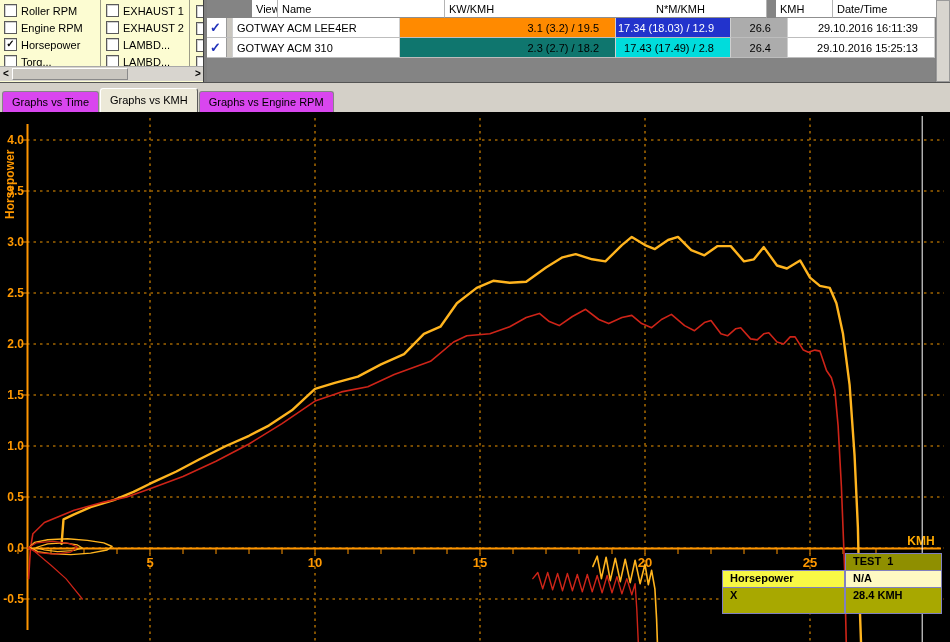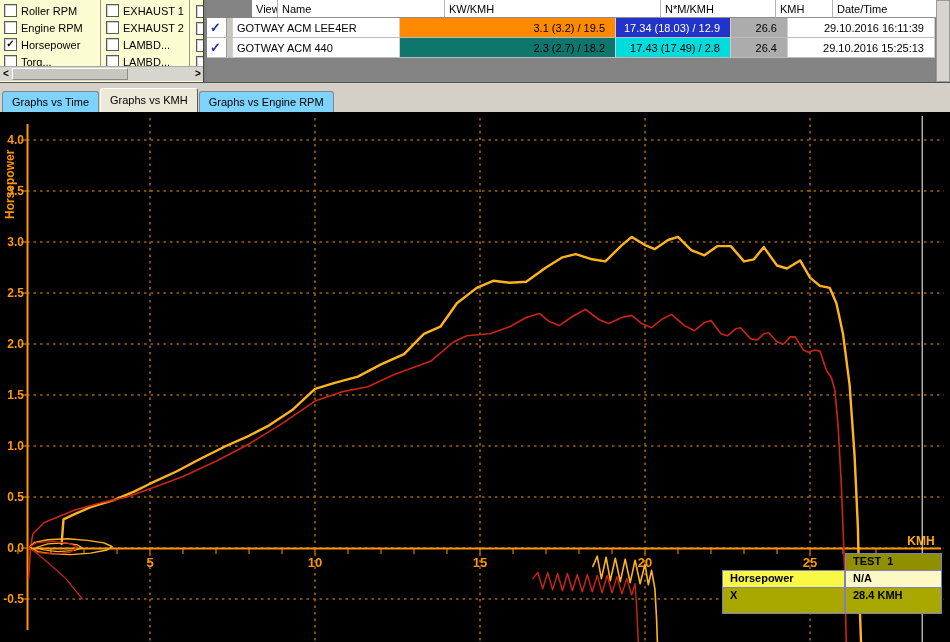--- a/index.html
+++ b/index.html
@@ -21,32 +21,32 @@
   .sthumb{position:absolute;left:12px;top:1px;width:116px;height:12px;background:#c9c6bf;
           border:1px solid;border-color:#ffffff #8a8a8a #8a8a8a #ffffff;box-sizing:border-box;}
   
   .dtable{position:absolute;left:207px;top:0;width:728px;height:82px;background:#848484;font-size:11px;color:#000;}
   .hcell{position:absolute;top:0;height:18px;line-height:18px;background:#fff;box-sizing:border-box;
          border-right:1px solid #b4b4b4;border-bottom:1px solid #8f8f8f;padding-left:4px;
          overflow:hidden;white-space:nowrap;margin-left:45px;}
   .trow{position:absolute;left:0;width:728px;height:20px;}
   .cell{position:absolute;top:0;height:20px;line-height:20px;background:#fff;box-sizing:border-box;
         border-right:1px solid #cfcfcf;border-bottom:1px solid #bdbdbd;overflow:hidden;white-space:nowrap;padding-left:4px;}
-  .num{text-align:right;padding-right:10px;padding-left:0;}
+  .num{text-align:right;padding-right:16px;padding-left:0;}
   .kmhcell{background:#acacac;}
   .checkglyph{color:#2233bb;font-weight:bold;font-size:13px;padding-left:3px;}
   .rowgrip{position:absolute;right:0;top:0;width:5px;height:20px;background:#c9c6bf;border-left:1px solid #9a9a9a;}
   .vscroll{position:absolute;left:936px;top:0;width:14px;height:82px;background:#d8d5cf;
            border:1px solid #9a9a9a;box-sizing:border-box;}
   
   .sep{position:absolute;top:82px;left:0;width:950px;height:6px;background:#d4d0c8;
        border-top:1px solid #545454;box-sizing:border-box;}
   .tabbar{position:absolute;top:88px;left:0;width:950px;height:24px;background:#d4d0c8;
           display:flex;align-items:flex-end;padding-left:2px;box-sizing:border-box;}
-  .tab{height:20px;line-height:20px;padding:0 9px;font-size:11px;color:#000;background:#7dd3fc;
+  .tab{height:20px;line-height:20px;padding:0 9px;font-size:11px;color:#000;background:#d946ef;
        border:1px solid #868686;border-bottom:none;border-radius:3px 3px 0 0;margin-right:1px;white-space:nowrap;}
   .tab.active{height:23px;line-height:23px;background:#ece9d8;border-color:#fff #5a5a5a #ece9d8 #fff;position:relative;z-index:2;}
   
   .chart{position:absolute;top:112px;left:0;width:950px;height:530px;background:#000;}
   .chart svg{position:absolute;top:0;left:0;}
   
   .tooltip{position:absolute;left:722px;top:553px;width:220px;z-index:5;
            font:bold 11px "Liberation Sans",sans-serif;color:#000;}
   .ttcell{position:absolute;box-sizing:border-box;border:1px solid #8080c0;height:27px;
           line-height:15px;padding:0 0 0 7px;overflow:hidden;white-space:pre;}
@@ -102,42 +102,42 @@
       <div class="sbtn" style="left:0">&lt;</div>
       <div class="sthumb"></div>
       <div class="sbtn" style="right:0;left:auto">&gt;</div>
     </div>
   </div>
 
   <div class="dtable">
     <div class="hcell" style="left:0;width:26px">View</div>
     <div class="hcell" style="left:193px;width:216px">KW/KMH</div>
     <div class="hcell" style="left:26px;width:167px">Name</div>
-    <div class="hcell" style="left:409px;width:115px">N*M/KMH</div>
+    <div class="hcell" style="left:400px;width:115px">N*M/KMH</div>
     <div class="hcell" style="left:524px;width:57px">KMH</div>
     <div class="hcell" style="left:581px;width:147px">Date/Time</div>
 
     <div class="trow" style="top:18px">
       <div class="cell" style="left:0;width:26px;padding-left:0">
         <span class="checkglyph">✓</span>
         <div class="rowgrip"></div>
       </div>
       <div class="cell" style="left:26px;width:167px">GOTWAY ACM LEE4ER</div>
       <div class="cell num" style="left: 193px; width: 216px; background: rgb(255, 138, 0); color: rgb(0, 0, 0);">3.1 (3.2) / 19.5</div>
       <div class="cell num" style="left: 409px; width: 115px; background: rgb(34, 51, 204); color: rgb(255, 255, 255);">17.34 (18.03) / 12.9</div>
       <div class="cell num kmhcell" style="left:524px;width:57px">26.6</div>
       <div class="cell num" style="left:581px;width:147px">29.10.2016 16:11:39</div>
     </div>
 
     <div class="trow" style="top:38px">
       <div class="cell" style="left:0;width:26px;padding-left:0">
         <span class="checkglyph">✓</span>
         <div class="rowgrip"></div>
       </div>
-      <div class="cell" style="left:26px;width:167px">GOTWAY ACM 440</div>
+      <div class="cell" style="left:26px;width:167px">GOTWAY ACM 310</div>
       <div class="cell num" style="left: 193px; width: 216px; background: #0f766e; color: rgb(0, 0, 0); text-align: right;">2.3 (2.7) / 18.2</div>
       <div class="cell num" style="left: 409px; width: 115px; background: rgb(0, 220, 220); color: rgb(0, 0, 0);">17.43 (17.49) / 2.8</div>
       <div class="cell num kmhcell" style="left:524px;width:57px">26.4</div>
       <div class="cell num" style="left:581px;width:147px">29.10.2016 15:25:13</div>
     </div>
   </div>
 
   <div class="vscroll"></div>
 </div>
 

